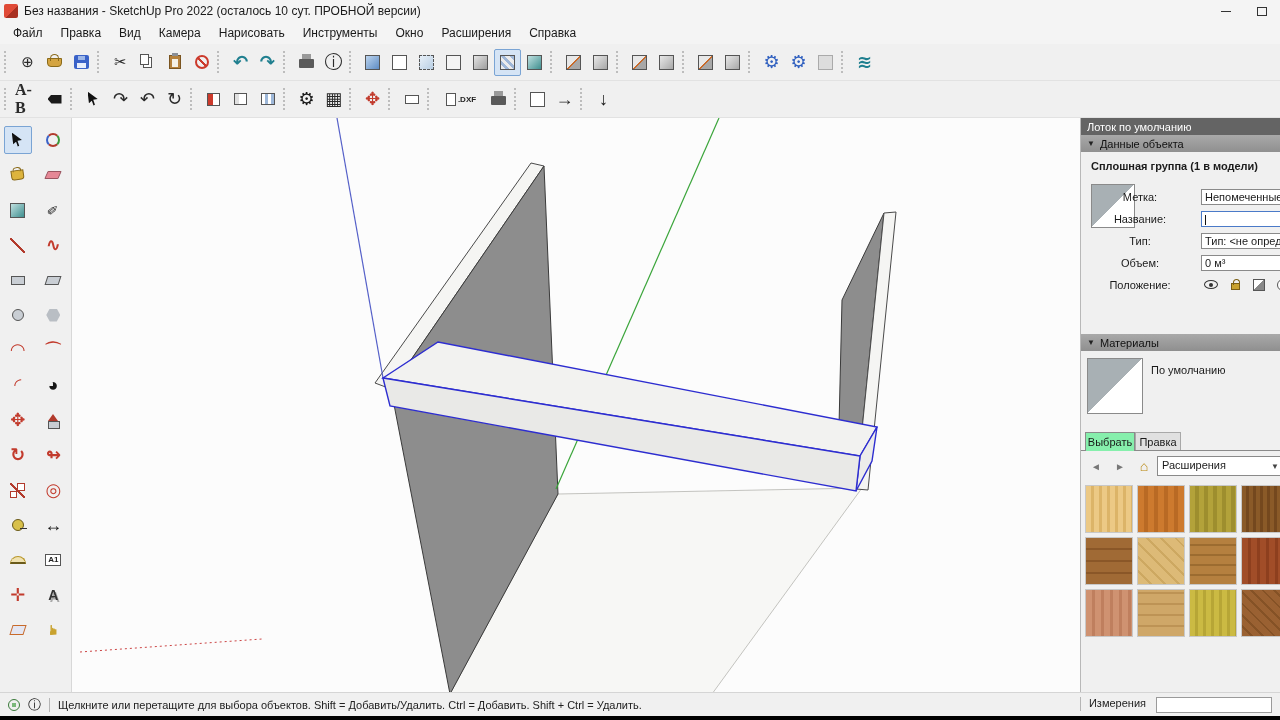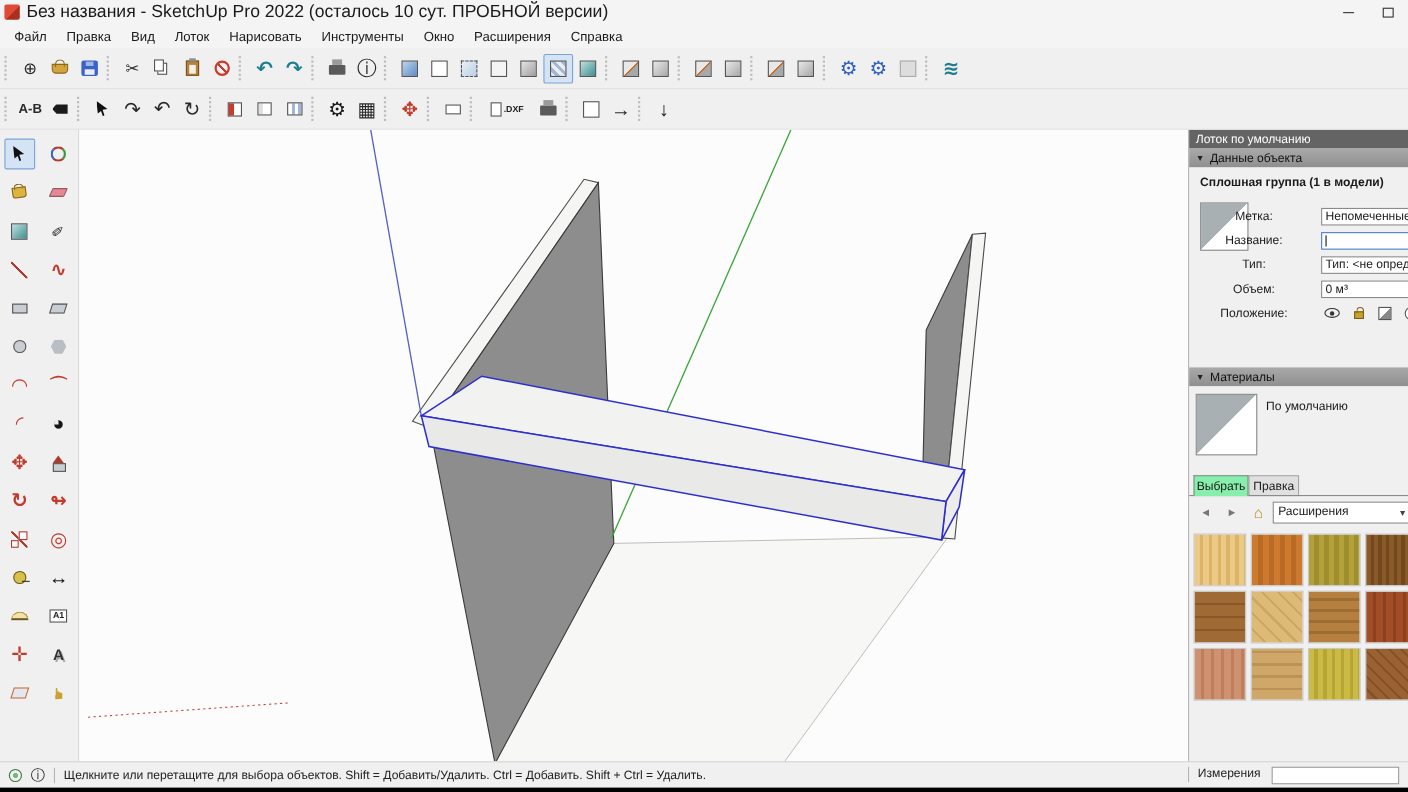--- a/index.html
+++ b/index.html
@@ -10,21 +10,21 @@
     font-size:12px; color:#1a1a1a; background:#f0f0f0;
   }
   .abs { position:absolute; }
   #app { position:relative; width:1280px; height:720px; background:#f0f0f0; }
 
   
   #titlebar { position:absolute; left:0; top:0; width:1280px; height:22px;
     background:#f4f4f4; display:flex; align-items:center; padding-left:4px; }
   .applogo { width:14px; height:14px; border-radius:2px;
     background:linear-gradient(135deg,#e04a36 0 55%,#a93021 55%); margin-right:6px; flex:0 0 auto; }
-  #title-text { font-size:16px; white-space:nowrap;text-align:right; }
+  #title-text { font-size:12px; white-space:nowrap;text-align:right; }
   #winbtns { margin-left:auto; display:flex; height:22px; }
   .winbtn { width:36px; height:22px; display:flex; align-items:center; justify-content:center; }
   .minglyph { width:10px; height:0; border-top:1.5px solid #333; }
   .maxglyph { width:10px; height:9px; border:1.5px solid #333; }
 
   
   #menubar { position:absolute; left:0; top:22px; width:1280px; height:22px;
     background:#f4f4f4; display:flex; align-items:center; padding-left:4px; }
   .menuitem { padding:2px 9px; cursor:default; }
 
@@ -190,21 +190,21 @@
       <div class="winbtn">
           <div class="maxglyph"></div>
         </div>
     </div>
   </div>
 
   <div id="menubar">
     <span class="menuitem">Файл</span>
     <span class="menuitem">Правка</span>
     <span class="menuitem">Вид</span>
-    <span class="menuitem">Лоток</span>
+    <span class="menuitem">Камера</span>
     <span class="menuitem">Нарисовать</span>
     <span class="menuitem">Инструменты</span>
     <span class="menuitem">Окно</span>
     <span class="menuitem">Расширения</span>
     <span class="menuitem">Справка</span>
   </div>
 
   <div id="tb1" class="tbar">
     <div class="grip"></div>
     <div class="i">
@@ -297,21 +297,21 @@
         <div class="cub cdis"></div>
       </div>
     <div class="grip"></div>
     <div class="i teal big bold">
         <span>≋</span>
       </div>
   </div>
 
   <div id="tb2" class="tbar">
     <div class="grip"></div>
-    <div class="i bold" style="font-size:12px;">
+    <div class="i bold" style="font-size:16px;font-family:Liberation Serif, serif;">
         <span>A-B</span>
       </div>
     <div class="i">
         <div class="tag"></div>
       </div>
     <div class="grip"></div>
     <div class="i">
         <div class="cursorarrow"></div>
       </div>
     <div class="i big">

